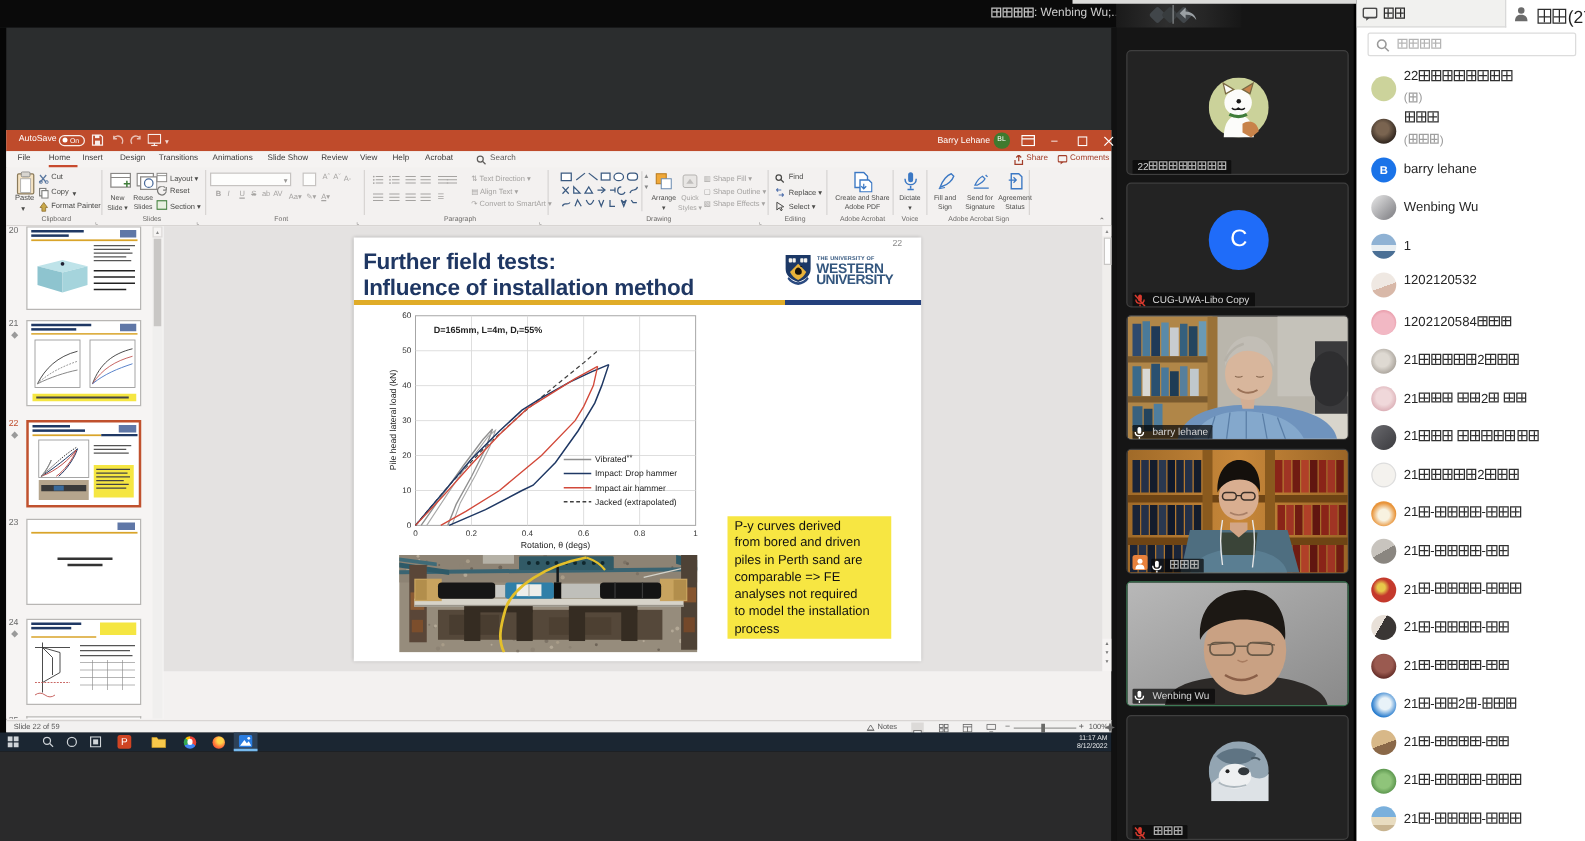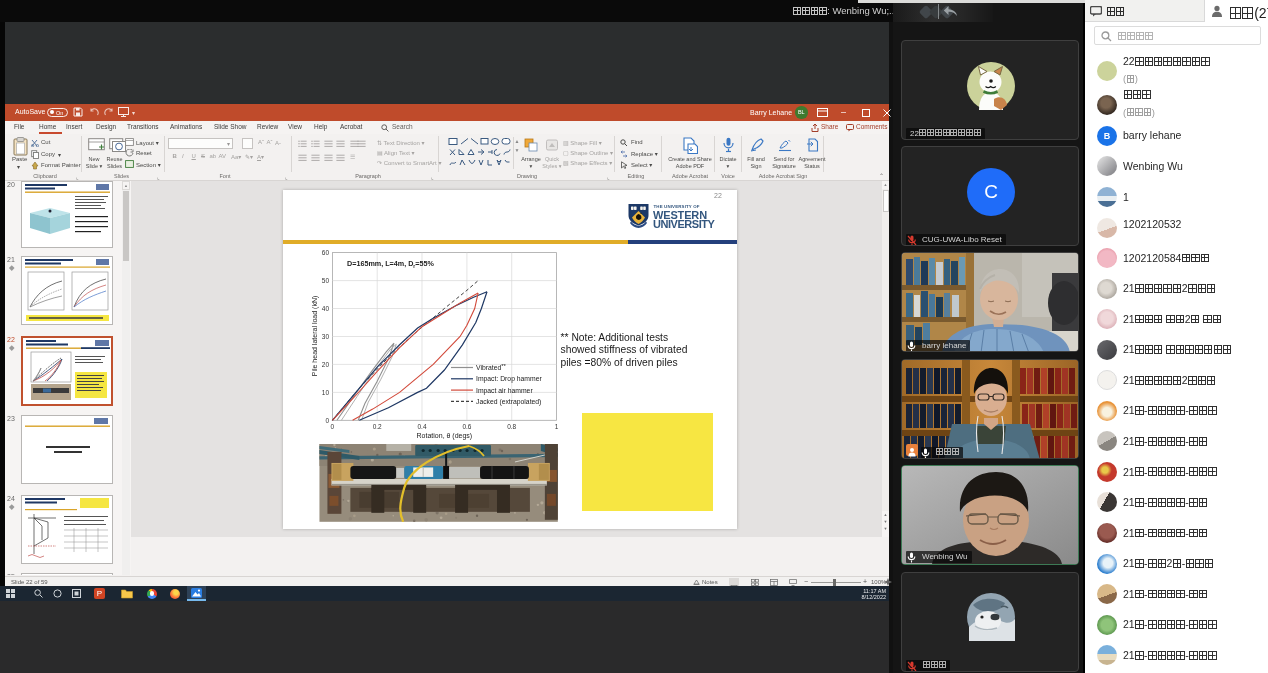--- a/index.html
+++ b/index.html
@@ -519,20 +519,21 @@
  <div class="ab" style="left:828px;top:1.5px;width:2.5px;height:7px;background:#6a6a68;"></div>
  <div class="ab" style="left:858px;top:1px;font-size:7px;color:#555;">+</div>
  <div class="ab" style="left:866px;top:1.5px;font-size:6px;color:#555;">100%</div>
  <svg class="ab" style="left:879px;top:1px;" width="8" height="8" viewBox="0 0 8 8">
         <path d="M4 0 L5.2 2.8 L8 4 L5.2 5.2 L4 8 L2.8 5.2 L0 4 L2.8 2.8 Z" fill="#666"></path>
       </svg>
 </div>
   </div>
 
   <div class="ab" id="slide" style="left:283px;top:190px;width:454px;height:339px;background:#fff;box-shadow:0 0 3px rgba(0,0,0,.25);overflow:hidden;">
+<div class="ab" style="left:7.5px;top:8.5px;font-size:18px;font-weight:bold;color:#1f3763;line-height:21.2px;letter-spacing:-.2px;">Further field tests:<br>Influence of installation method</div>
 <div class="ab" style="left:431px;top:2px;font-size:7px;color:#8a8a8a;">22</div>
 <svg class="ab" style="left:344px;top:13px;" width="23" height="26" viewBox="0 0 23 26">
 <path d="M1.5 1 H21.5 V12 C21.5 17 18.5 20 11.5 22.5 C4.5 20 1.5 17 1.5 12 Z" fill="#1c3866"></path>
 <g fill="#f5f3ee">
         <rect x="4" y="3.5" width="2.6" height="3.4" rx="0.6"></rect>
         <rect x="7" y="3.5" width="2.6" height="3.4" rx="0.6"></rect>
         <rect x="13.2" y="3.5" width="2.6" height="3.4" rx="0.6"></rect>
         <rect x="16.2" y="3.5" width="2.6" height="3.4" rx="0.6"></rect>
       </g>
 <path d="M11.5 8 L18 14.5 C16.5 17.5 14.5 19.5 11.5 21 C8.5 19.5 6.5 17.5 5 14.5 Z" fill="#e8b23a"></path>
@@ -580,22 +581,22 @@
 <polyline points="175.1,45.1 171.7,60.5 163.9,77.3 157.1,88.5 130.2,116.4 96.6,144.4 69.7,161.1 49.6,172.3" fill="none" stroke="#d2493a" stroke-width="1.1"></polyline>
 <line x1="148" y1="119.5" x2="170" y2="119.5" stroke="#909090" stroke-width="1.2"></line>
       <text x="173" y="121.9" font-size="6.8" fill="#222">Vibrated<tspan font-size="6" dy="-2">**</tspan></text>
       <line x1="148" y1="130.8" x2="170" y2="130.8" stroke="#1f3864" stroke-width="1.2"></line>
       <text x="173" y="133.20000000000002" font-size="6.8" fill="#222">Impact: Drop hammer</text>
       <line x1="148" y1="142.1" x2="170" y2="142.1" stroke="#d2493a" stroke-width="1.2"></line>
       <text x="173" y="144.5" font-size="6.8" fill="#222">Impact air hammer</text>
       <line x1="148" y1="153.4" x2="170" y2="153.4" stroke="#404040" stroke-width="1.2" stroke-dasharray="3 2"></line>
       <text x="173" y="155.8" font-size="6.8" fill="#222">Jacked (extrapolated)</text>
 </svg>
-<div class="ab" style="left:277.5px;top:142px;font-size:10.3px;color:#1a1a1a;line-height:12.3px;">** Note: Additional tests<br>showed stiffness of vibrated<br>piles =80% of driven piles</div>
 <div class="ab" style="left:299.4px;top:222.5px;width:131px;height:98.5px;background:#f7e642;"></div>
+<div class="ab" style="left:304.5px;top:224.5px;font-size:10.3px;color:#111;line-height:13.7px;">P-y curves derived<br>from bored and driven<br>piles in Perth sand are<br>comparable =&gt; FE<br>analyses not required<br>to model the installation<br>process</div>
 <svg class="ab" style="left:35.7px;top:254.4px;" width="239.3" height="77.8" viewBox="0 0 239 78">
 <rect width="239" height="78" fill="#968c7c"></rect>
 <rect x="0" y="0" width="239" height="22" fill="#8d8374"></rect>
 <circle cx="77" cy="3" r="0.8" fill="#7d7366"></circle>
       <circle cx="128" cy="56" r="1.7" fill="#7d7366"></circle>
       <circle cx="51" cy="47" r="0.8" fill="#a89c88"></circle>
       <circle cx="22" cy="8" r="0.8" fill="#6e6458"></circle>
       <circle cx="53" cy="65" r="1.3" fill="#7d7366"></circle>
       <circle cx="95" cy="77" r="1.3" fill="#7d7366"></circle>
       <circle cx="32" cy="8" r="0.8" fill="#6e6458"></circle>
@@ -770,21 +771,21 @@
 </svg>
 <div class="ab lb" style="top:87px;">22<i class="c"></i><i class="c"></i><i class="c"></i><i class="c"></i><i class="c"></i><i class="c"></i><i class="c"></i><i class="c"></i></div>
     </div>
 <div class="ab" style="left:8px;top:145.9px;width:178px;height:100px;background:#232323;border:1px solid #3f3f3f;border-radius:4px;overflow:hidden;">
       <div class="ab" style="left:65px;top:21px;width:48px;height:48px;border-radius:50%;background:#1f6cf9;color:#fff;font-size:19px;text-align:center;line-height:48px;">C</div>
 <div class="ab lb" style="top:87px;"><svg class="ab" style="left:1px;top:1px;" width="10" height="11" viewBox="0 0 10 11">
           <rect x="3.5" y="0.5" width="3" height="5.5" rx="1.5" fill="#d83a2e"></rect>
           <path d="M1.7 4.5 C1.7 8.6 8.3 8.6 8.3 4.5" fill="none" stroke="#d83a2e" stroke-width="1.1"></path>
           <line x1="5" y1="8.6" x2="5" y2="10.4" stroke="#d83a2e" stroke-width="1.1"></line>
           <line x1="1" y1="1" x2="9" y2="10" stroke="#d83a2e" stroke-width="1.2"></line>
-        </svg><span style="margin-left:12px;">CUG-UWA-Libo Reset</span></div>
+        </svg><span style="margin-left:12px;">CUG-UWA-Libo Copy</span></div>
     </div>
 <div class="ab" style="left:8px;top:252.3px;width:178px;height:100px;background:#232323;border:1px solid #3f3f3f;border-radius:4px;overflow:hidden;">
       <svg class="ab" style="left:0;top:0;" width="178" height="100" viewBox="0 0 178 100">
 <rect width="178" height="100" fill="#bab6ac"></rect>
 <rect x="0" y="0" width="68" height="100" fill="#b08648"></rect>
 <rect x="4" y="6" width="7" height="26" fill="#2e4a6e"></rect>
         <rect x="12" y="4" width="6" height="28" fill="#4a7a9a"></rect>
         <rect x="19" y="8" width="7" height="24" fill="#1f3a58"></rect>
         <rect x="27" y="5" width="6" height="27" fill="#5a8aa8"></rect>
         <rect x="34" y="9" width="7" height="23" fill="#c8ccd0"></rect>

